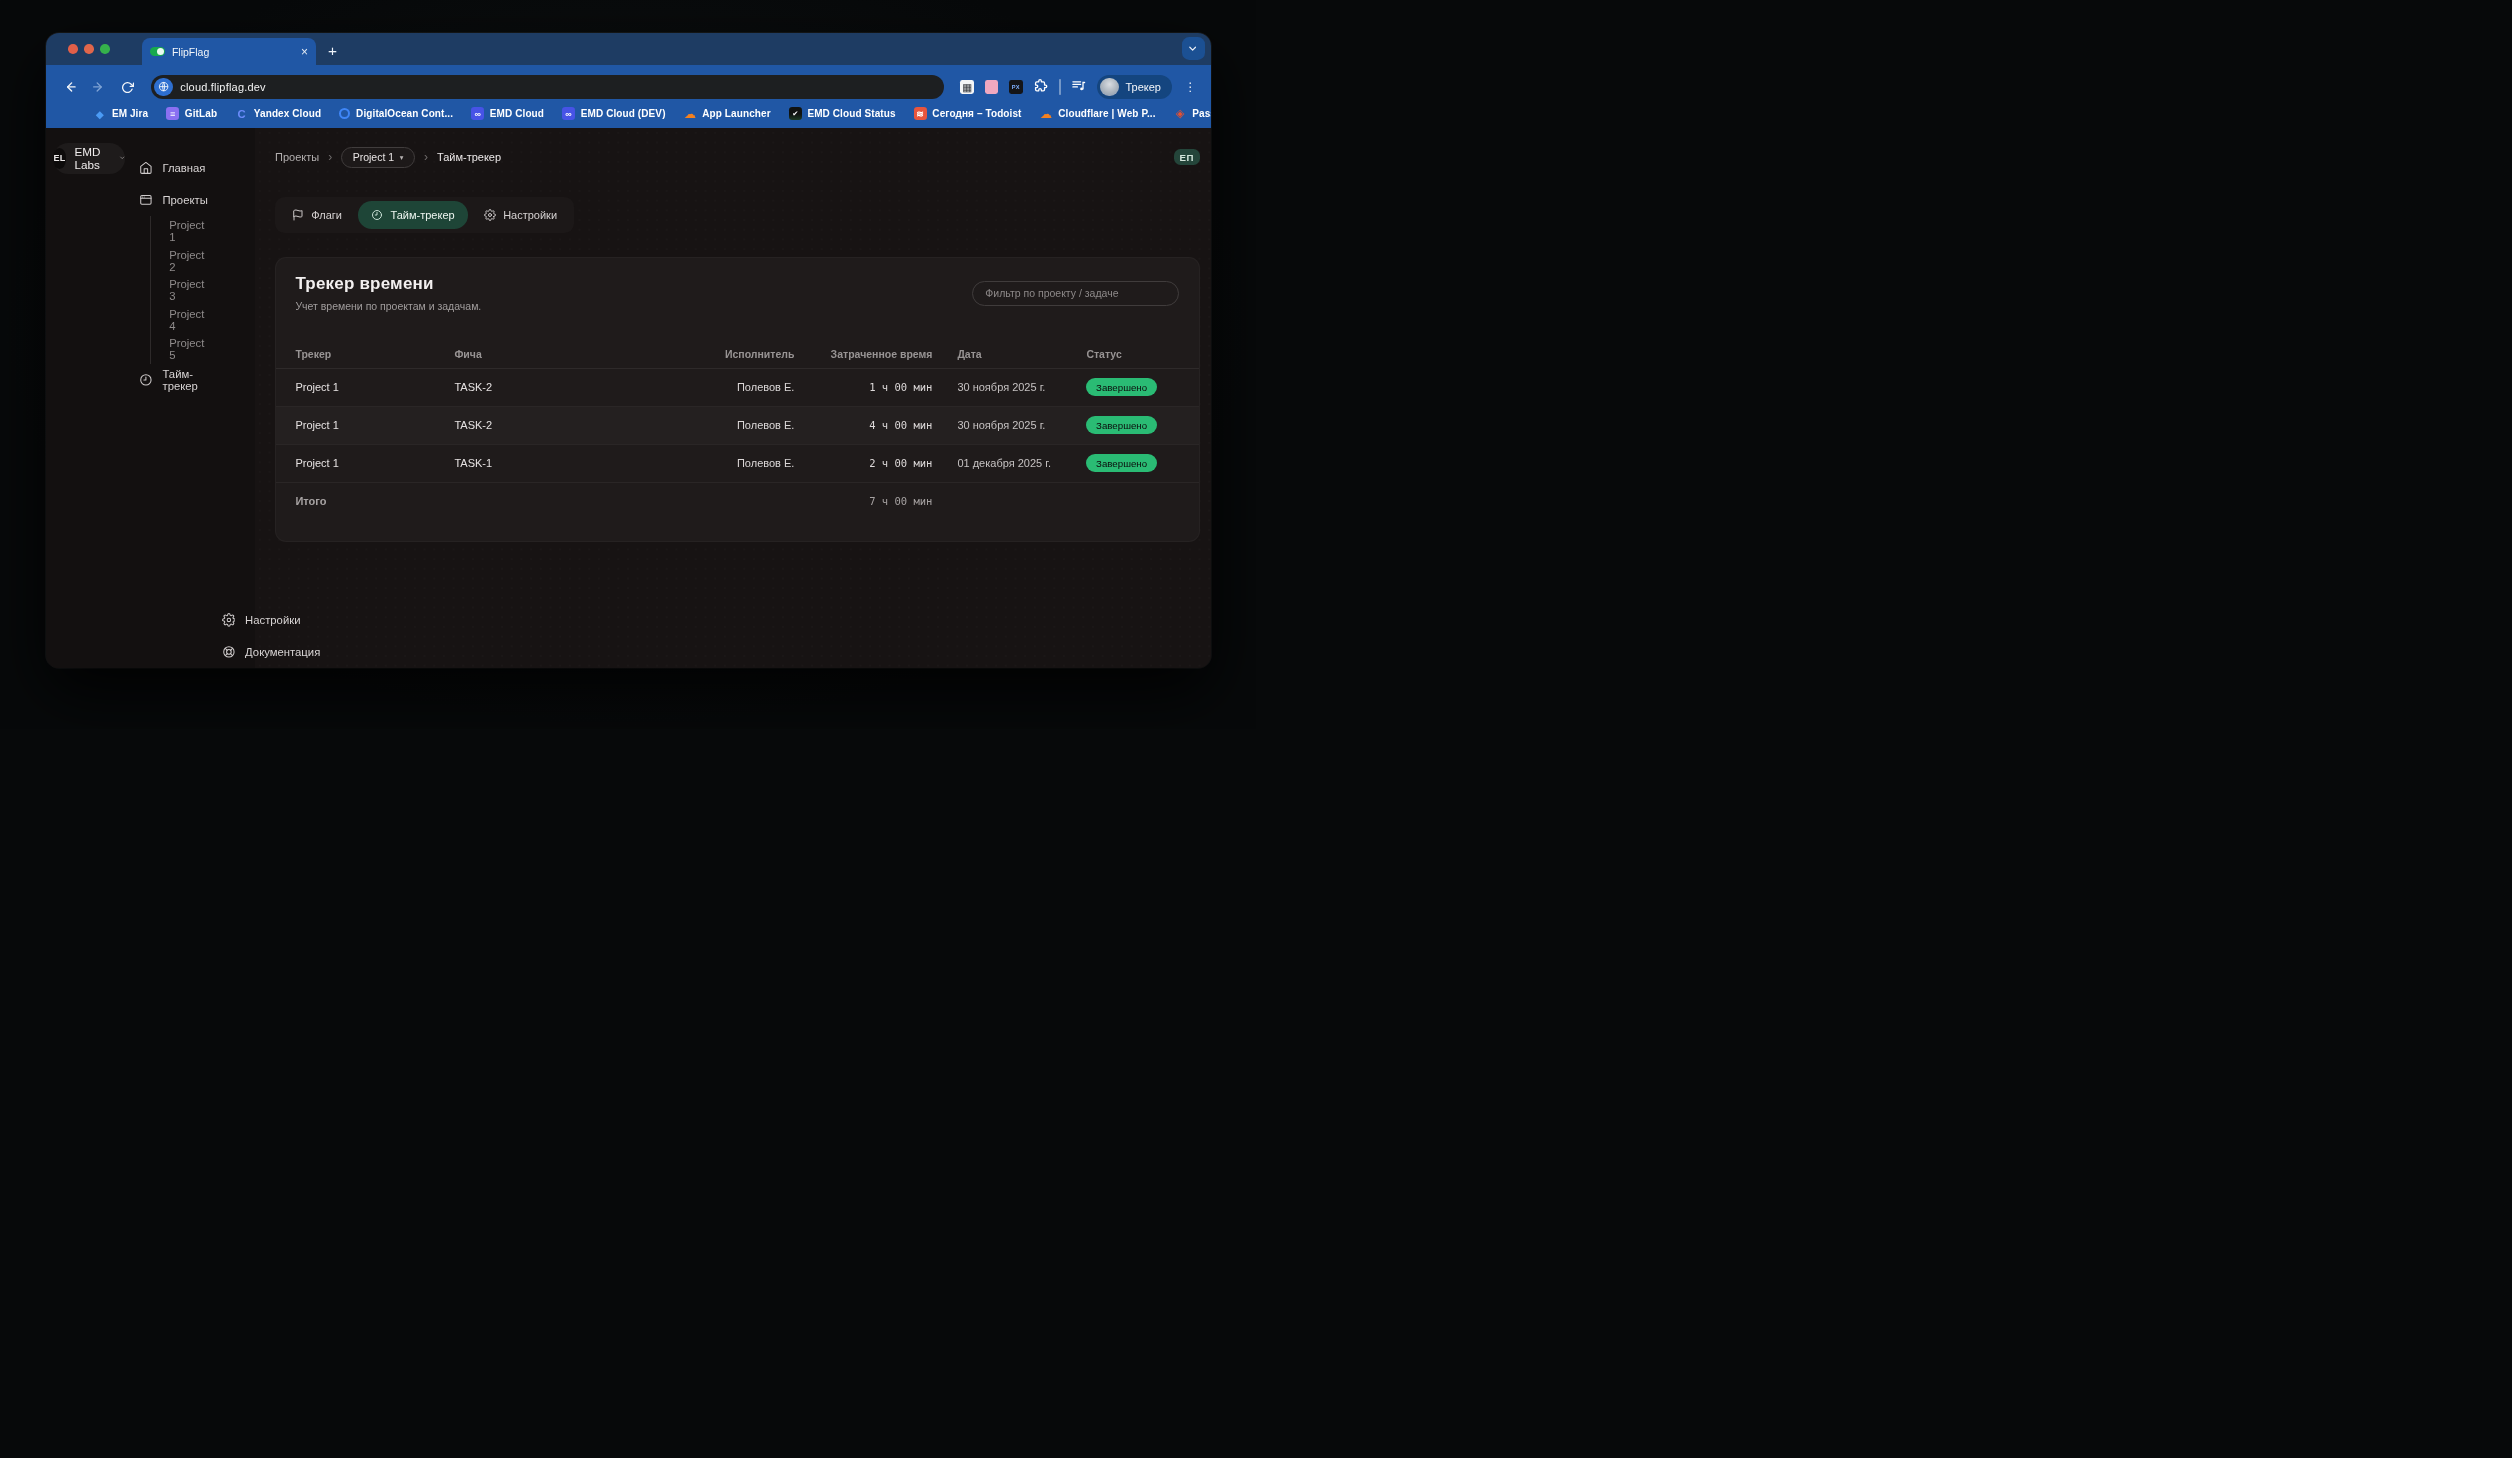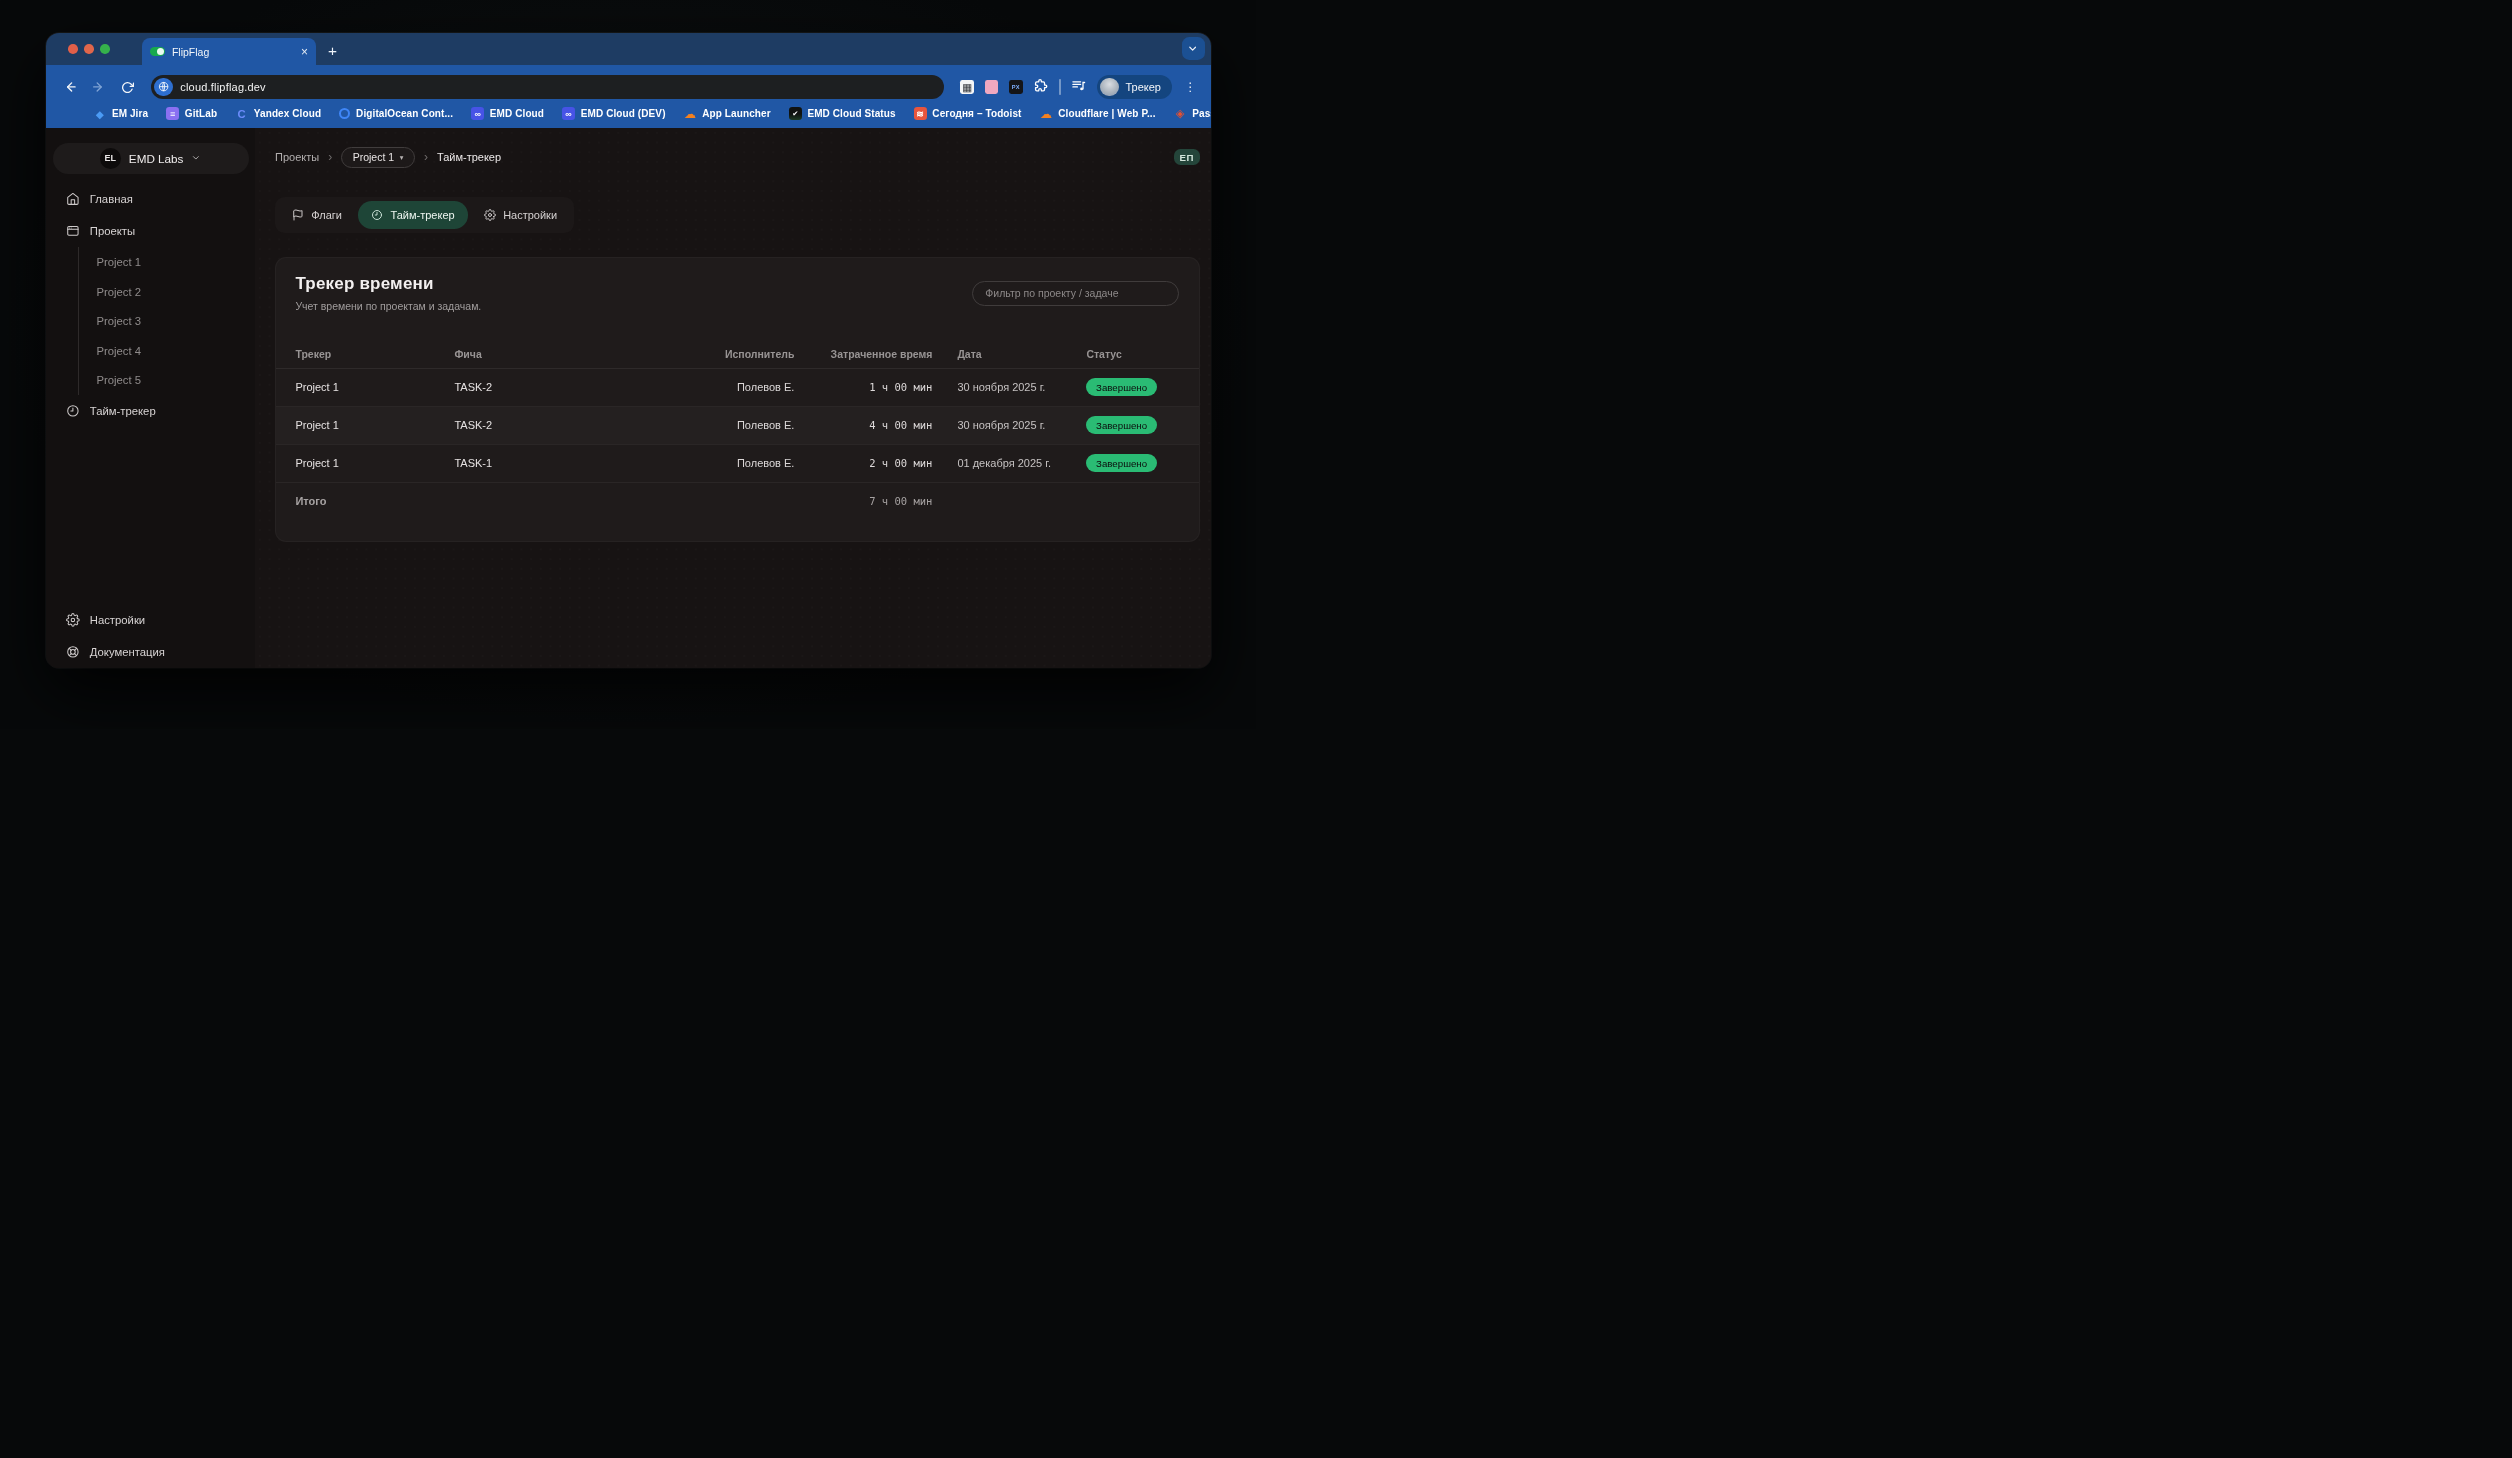--- a/index.html
+++ b/index.html
@@ -60,21 +60,21 @@
   .fav-yc::before{content:"C";color:#6b8cfa;font-weight:800;font-size:11.3px}
   .fav-do{width:11.3px;height:11.3px;border:2.8px solid #3f86f7;border-radius:50%}
   .fav-emd{background:#4753e6}.fav-emd::before{content:"∞";color:#fff;font-size:9px;font-weight:bold}
   .fav-cf::before{content:"☁";color:#f48120;font-size:12px}
   .fav-status{background:linear-gradient(180deg,#101210 55%,#1d3a24 100%)}.fav-status::before{content:"✔";color:#fff;font-size:7.3px}
   .fav-todoist{background:#e8553d}.fav-todoist::before{content:"≋";color:#fff;font-size:9px;font-weight:bold}
   .fav-passbolt::before{content:"◈";color:#e8502f;font-size:11.3px}
 
   
   .content{flex:1 1 auto;display:flex;min-height:0;background:#171313}
-  .sidebar{width:209px;background:#131010;display:flex;flex-direction:column;padding:14.6px 6.5px 0;flex:0 0 auto}
+  .sidebar{width:209px;background:#131010;display:flex;flex-direction:row;padding:14.6px 6.5px 0;flex:0 0 auto}
   .org{height:31px;border-radius:15.4px;background:#1e1b1b;display:flex;align-items:center;justify-content:center;gap:8px}
   .org-avatar{width:21px;height:21px;border-radius:50%;background:#0d0b0b;color:#e9e6e6;font-size:9px;font-weight:bold;display:flex;align-items:center;justify-content:center;letter-spacing:0.2px}
   .org-name{color:#f0eded;font-size:11.7px}
   .nav{margin-top:9.7px}
   .nav-item{height:32px;display:flex;align-items:center;gap:9.7px;padding-left:13.8px;color:#d8d4d4;font-size:11.3px;border-radius:7.3px}
   .nav-item svg{flex:0 0 auto}
   .tree{margin-left:25px;border-left:0.8px solid #2e2a2a}
   .tree-item{height:29.5px;display:flex;align-items:center;padding-left:18px;color:#8f8b8b;font-size:11.3px}
   .side-footer{margin-top:auto}
 

